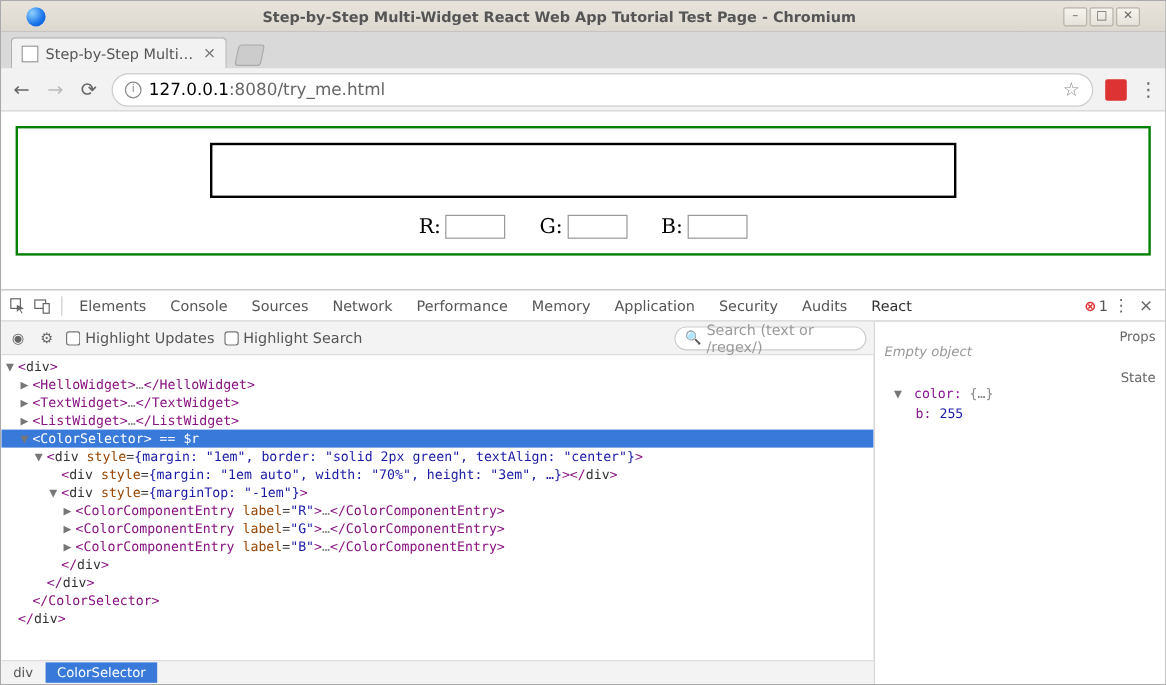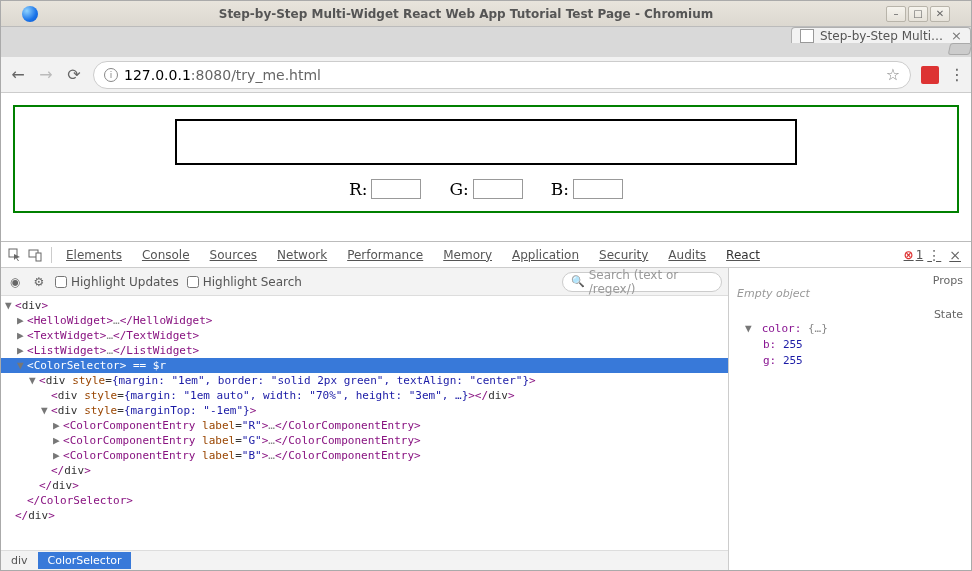--- a/index.html
+++ b/index.html
@@ -7,21 +7,21 @@
 
 
 .window { width: 972px; height: 571px; background: #f0ece4; border: 1px solid #aaa; display: flex; flex-direction: column; }
 .titlebar { height: 26px; background: linear-gradient(#e8e4dc, #dcd8d0); display: flex; align-items: center; padding: 0 21px; border-bottom: 1px solid #bbb; }
 .app-icon { width: 16px; height: 16px; border-radius: 50%; background: radial-gradient(circle at 30% 30%, #8fd3ff, #1a73e8 60%, #0b57d0); margin-right: 8px; }
 .titlebar-title { flex: 1; text-align: center; font-weight: bold; color: #555; font-size: 12px; }
 .win-controls { display: flex; gap: 2px; }
 .win-btn { width: 20px; height: 16px; background: linear-gradient(#f6f4ee,#e6e2da); border: 1px solid #b8b4aa; border-radius: 2px; display:flex; align-items:center; justify-content:center; font-size: 10px; color:#666; }
 
 
-.tabstrip { height: 30px; background: #d9d9d9; display: flex; align-items: flex-end; padding-left: 8px; flex-direction: column; }
+.tabstrip { height: 30px; background: #d9d9d9; display: flex; align-items: flex-end; padding-left: 8px; }
 .tab { height: 26px; min-width: 160px; max-width: 180px; background: #f2f2f2; border: 1px solid #b0b0b0; border-bottom: none; border-top-left-radius: 4px; border-top-right-radius: 4px; display: flex; align-items: center; padding: 0 8px; gap: 6px; font-size: 12px; color: #555; }
 .tab .favicon { width: 14px; height: 14px; border: 1px solid #999; background: #fff; }
 .tab .tab-title { flex: 1; white-space: nowrap; overflow: hidden; text-overflow: ellipsis; }
 .tab .tab-close { color: #777; font-size: 13px; }
 .newtab { width: 22px; height: 18px; background: #ccc; border: 1px solid #aaa; margin-left: 8px; margin-bottom: 2px; border-radius: 3px; transform: skewX(-12deg); }
 
 
 .toolbar { height: 36px; background: #f2f2f2; border-bottom: 1px solid #ccc; display: flex; align-items: center; padding: 0 8px; gap: 10px; }
 .nav-btn { width: 18px; height: 18px; color: #666; display:flex; align-items:center; justify-content:center; font-size: 16px; }
 .nav-btn.disabled { color: #bbb; }
@@ -37,21 +37,21 @@
 
 .viewport { height: 148px; background: #fff; padding: 12px; overflow: hidden; }
 .cs-outer { margin: 0rem; border: solid 2px green; text-align: center; padding-bottom: 12px; padding-top: 12px;}
 .cs-colorbox { margin: 0 auto; width: 66%; height: 46px; border: solid 2px black; background: #fff; }
 .cs-inputs { margin-top: 14px; display:flex; justify-content:center; gap: 28px; font-size: 17px; font-family: "DejaVu Serif", "Times New Roman", serif; }
 .cs-inputs label { display:flex; align-items:center; gap:4px; }
 .cs-inputs input { width: 50px; height: 20px; border: 1px solid #999; background:#fff; font: inherit; }
 
 
 .devtools { flex: 1; background: #fff; border-top: 1px solid #bbb; display:flex; flex-direction:column; font-family: "DejaVu Sans", Arial, sans-serif; font-size: 12px; }
-.dt-tabs { height: 26px; border-bottom: 1px solid #ccc; display:flex; align-items:center; padding: 0 6px; gap: 0; color:#555;text-decoration:underline; }
+.dt-tabs { height: 26px; border-bottom: 1px solid #ccc; display:flex; align-items:center; padding: 0 6px; gap: 0; color:#555; }
 .dt-tabs .dt-icon { width: 16px; height:16px; margin-right:4px; display:flex;align-items:center;justify-content:center; color:#666; }
 .dt-tabs .dt-tab { padding: 0 10px; height:100%; display:flex; align-items:center; cursor:default; }
 .dt-tabs .dt-tab.active { color: #333; }
 .dt-tabs .spacer { flex:1; }
 .dt-tabs .err-badge { color:#d33; font-weight:bold; margin-right:2px; }
 .dt-tabs .close-x { color:#666; font-size:14px; padding:0 4px;}
 .dt-tabs .dt-more { font-size:14px; color:#666; padding:0 4px;}
 
 .dt-body { flex:1; display:flex; overflow:hidden; }
 
@@ -232,18 +232,17 @@
           <div class="crumb active">ColorSelector</div>
         </div>
       </div>
 
       <div class="side-panel">
         <div class="sect-title">Props</div>
         <div class="empty">Empty object</div>
         <div class="sect-title">State</div>
         <div class="kv indent-a"><span class="arrow">▼</span> <span class="key">color:</span> <span class="obj">{…}</span></div>
         <div class="kv indent-b"><span class="key">b:</span> <span class="val">255</span></div>
-        <div class="kv indent-b"><span class="key">g:</span> <span class="val">255</span></div>
       </div>
     </div>
   </div>
 
 </div>
 
 </body></html>

